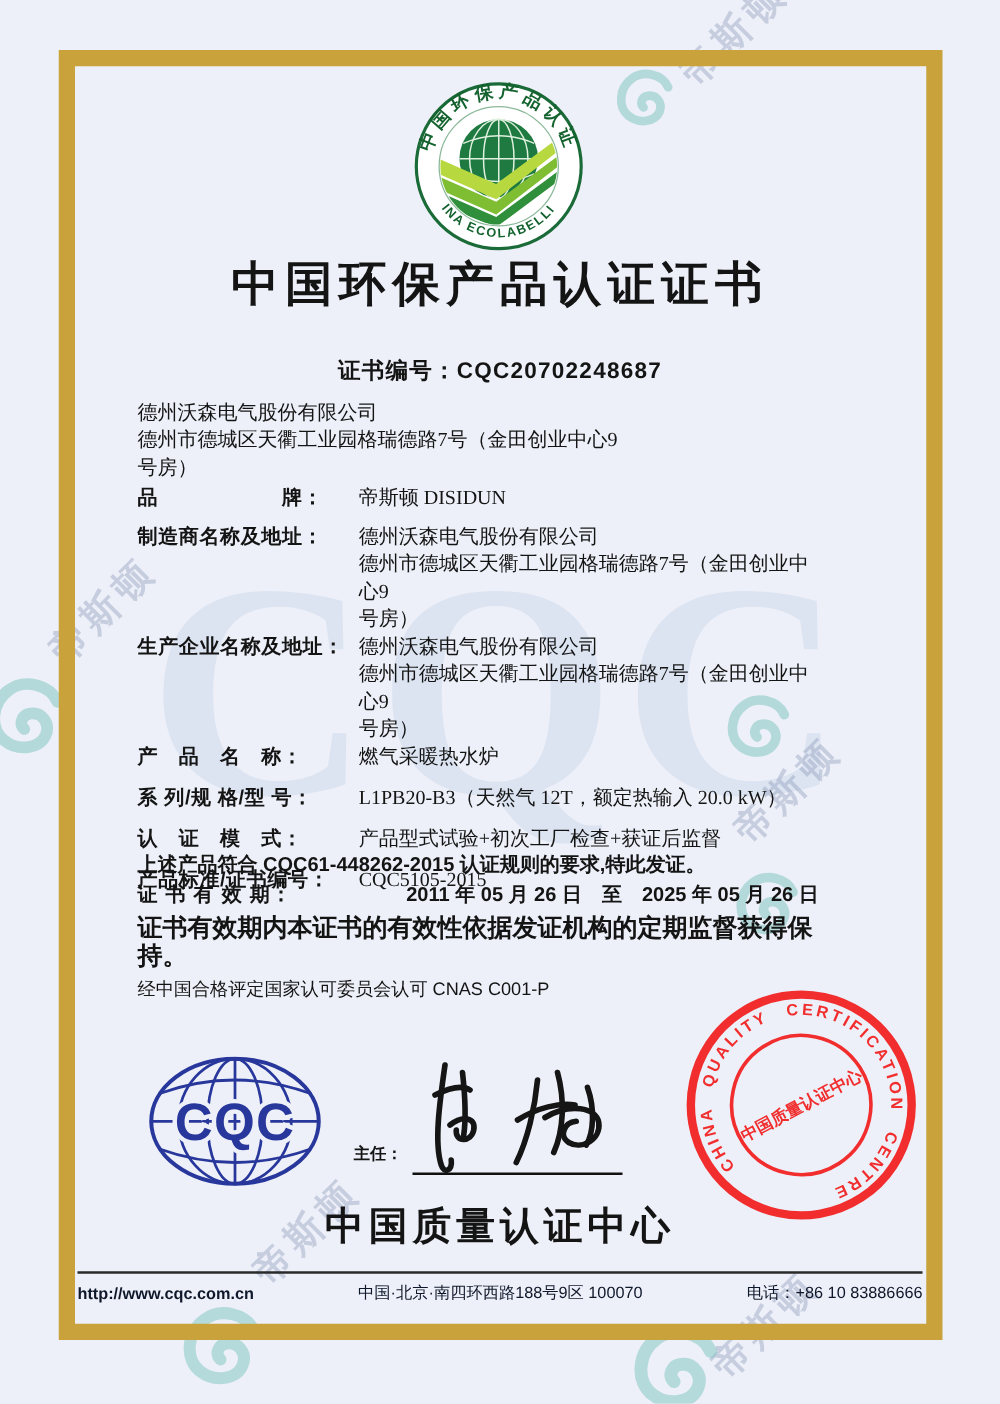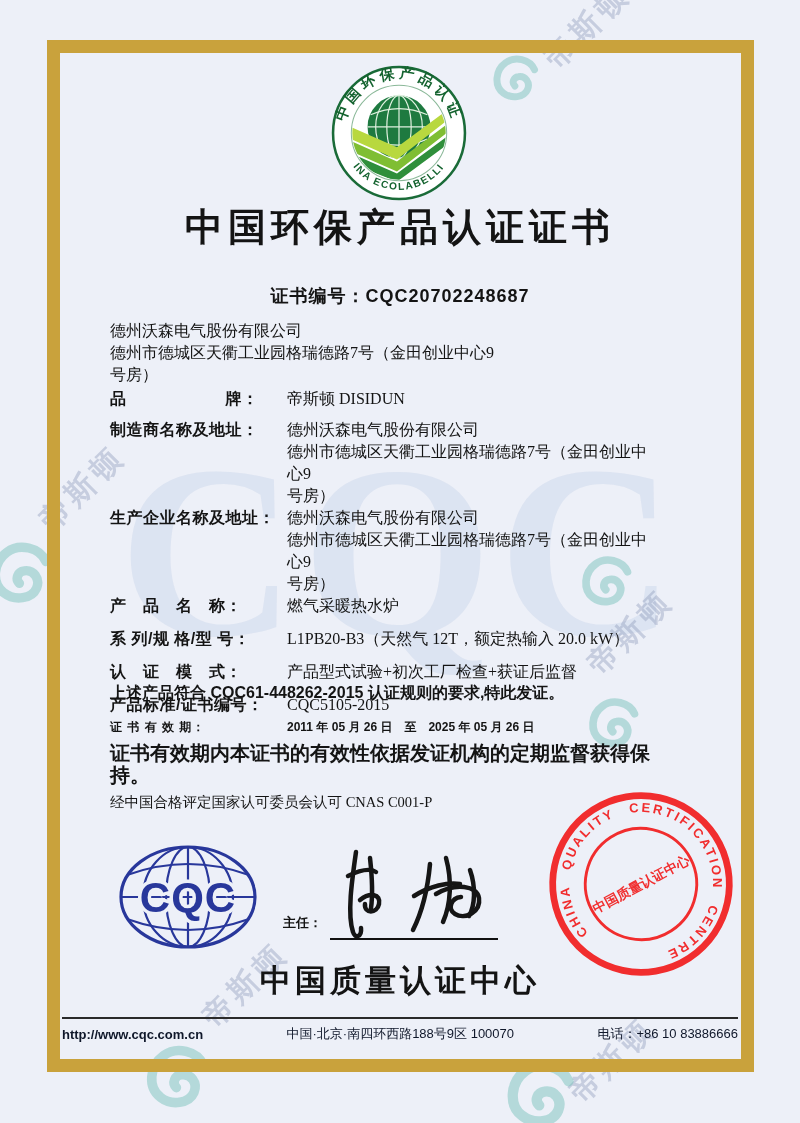--- a/index.html
+++ b/index.html
@@ -28,25 +28,25 @@
     font-size:18px;font-weight:700;letter-spacing:1px;}
 
   .fields{position:absolute;left:110px;top:320px;width:550px;}
   .frow{display:flex;}
   .flabel{width:177px;flex:0 0 177px;font-weight:700;font-size:16px;line-height:22px;letter-spacing:0.5px;}
   .fvalue{flex:1;font-size:16px;line-height:22px;font-family:"Liberation Serif","DejaVu Serif",serif;}
   .mt2{margin-top:2px;} .mt9{margin-top:9px;} .mt11{margin-top:11px;}
 
   .statements{position:absolute;left:110px;top:682px;width:560px;}
   .st-conf{font-size:16px;font-weight:700;line-height:22px;}
-  .st-valid{display:flex;margin-top:12px;font-size:12px;line-height:22px;}
+  .st-valid{display:flex;margin-top:2px;font-size:16px;line-height:22px;gap:38px;}
   .st-valid .vlabel{width:177px;flex:0 0 177px;font-weight:700;letter-spacing:1px;}
   .st-valid .vvalue{font-weight:600;}
   .st-maint{margin-top:4px;font-size:20px;font-weight:700;line-height:22px;}
-  .st-cnas{margin-top:5px;font-size:14.5px;line-height:22px;font-family:Liberation Serif, serif;}
+  .st-cnas{margin-top:5px;font-size:14.5px;line-height:22px;font-family:Liberation Sans, sans-serif;}
 
   .cqclogo{position:absolute;left:118px;top:845px;}
   .director{position:absolute;left:283px;top:914px;font-size:13px;font-weight:700;}
   .signature{position:absolute;left:318px;top:842px;}
   .sigline{position:absolute;left:330px;top:938px;width:168px;border-bottom:2px solid #111;}
   .stamp{position:absolute;left:545px;top:788px;}
   .orgname{position:absolute;left:0;right:0;top:960px;text-align:center;
     font-size:31px;font-weight:700;letter-spacing:4px;}
 
   .footrule{position:absolute;left:62px;top:1017px;width:676px;border-top:2px solid #2a2a2a;}

